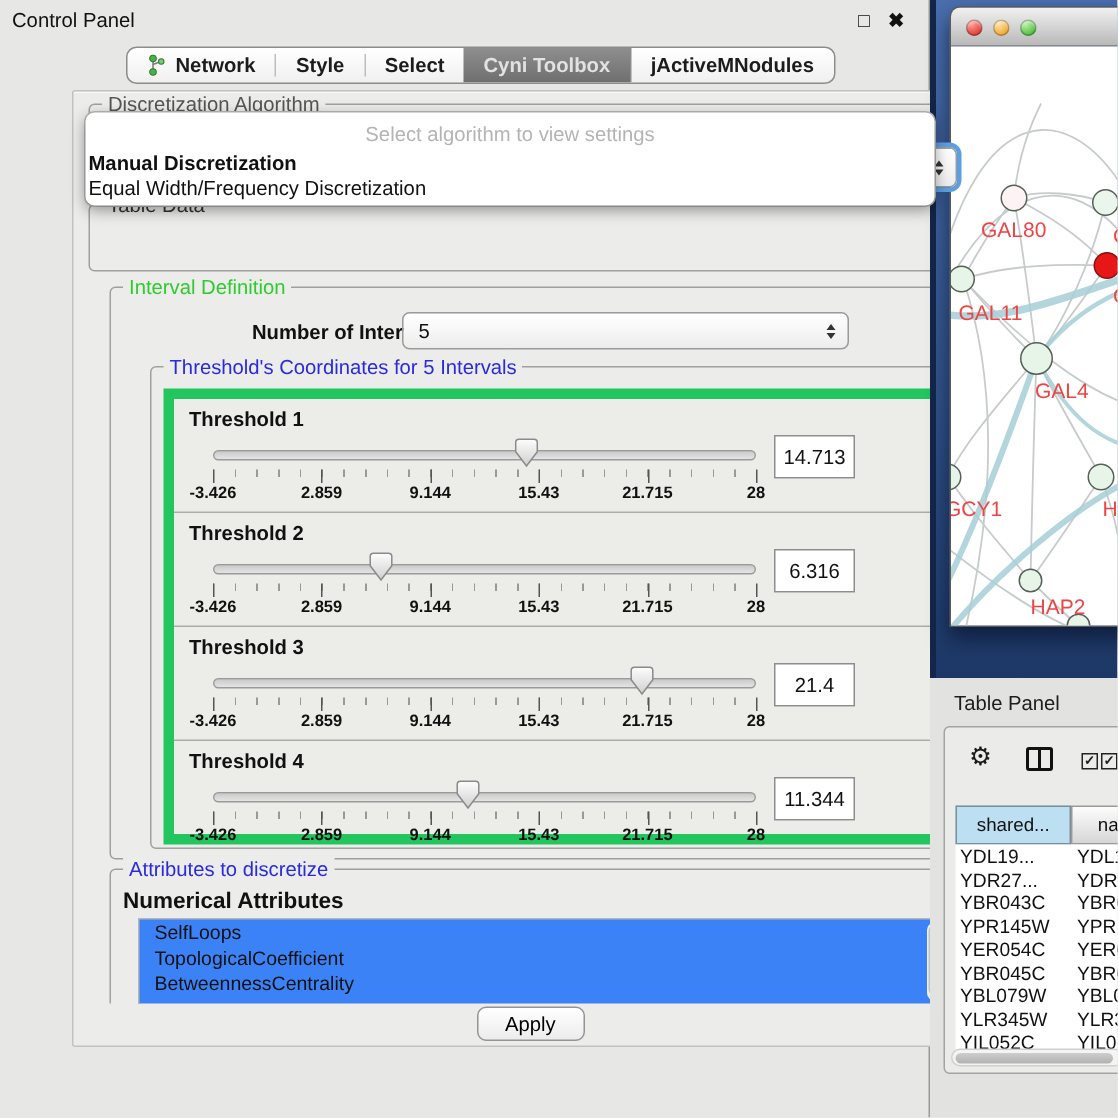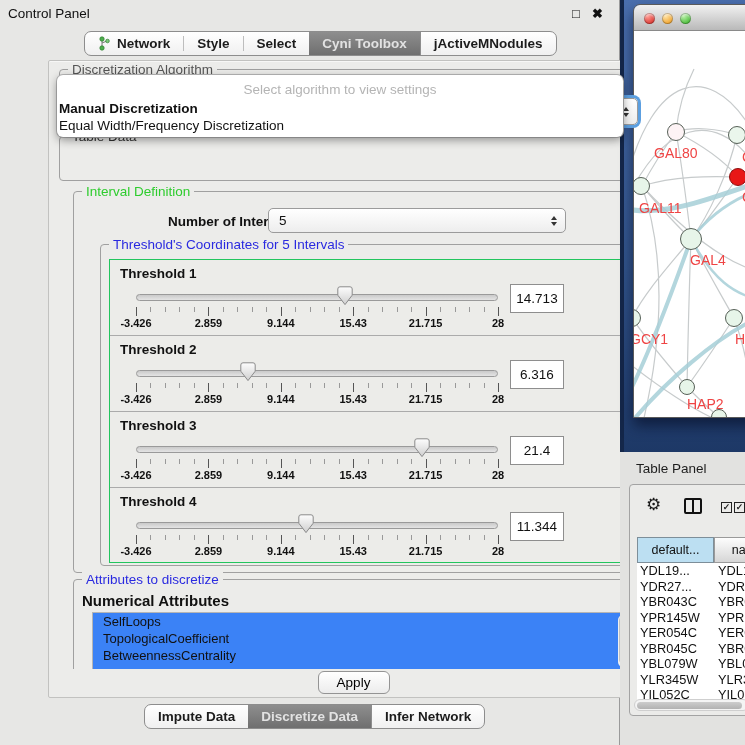--- a/index.html
+++ b/index.html
@@ -220,21 +220,21 @@
           <span>5</span>
           <span class="spinner">
               <i class="spin-up"></i>
               <i class="spin-dn"></i>
             </span>
         </div>
 
         <div class="groupbox" style="left:26px; top:52px; width:528px; height:322px;">
           <span class="grouplabel g-blue">Threshold's Coordinates for 5 Intervals</span>
 
-          <div style="position:absolute; left:8px; top:14px; width:618px; height:304px; border:1px solid #22c55e; background:#ecece9;">
+          <div style="position:absolute; left:8px; top:14px; width:618px; height:304px; border:7px solid #22c55e; background:#ecece9;">
 
             <div class="thresh-row">
               <div class="th-name">Threshold 1</div>
               <div class="slider-zone">
                 <div class="track"></div>
                 <div class="thumb-sl" style="left: 57.7%;">
                   <svg width="16" height="20" viewBox="0 0 16 20">
                       <path d="M3 .8 H13 Q15.2 .8 15.2 3 V9.2 L8 18.6 L.8 9.2 V3 Q.8 .8 3 .8 Z" fill="url(#thumbG)" stroke="#8a8a8a"></path>
                     </svg>
                 </div>
@@ -351,31 +351,20 @@
       </div>
 
       <div id="vscroll">
           <div class="thumb"></div>
         </div>
     </div>
 
     <button id="apply-btn">Apply</button>
   </div>
 
-  <div class="segbar" id="bottom-tabs">
-    <div class="seg">
-        <span>Impute Data</span>
-      </div>
-    <div class="seg sel">
-        <span>Discretize Data</span>
-      </div>
-    <div class="seg" style="border-left:1px solid #8d8d8d">
-        <span>Infer Network</span>
-      </div>
-  </div>
 </div>
 
 <div id="desktop">
   <div id="net-frame">
     <div id="mac-bar">
       <span class="light" id="light-close"></span>
       <span class="light" id="light-min"></span>
       <span class="light" id="light-zoom"></span>
     </div>
     <div id="net-canvas">
@@ -433,21 +422,21 @@
 </div>
 
 <div id="tp">
   <div id="tp-title">Table Panel</div>
   <div id="tp-body">
     <span class="tb-ico" id="gear-ico">⚙</span>
     <span class="tb-ico" id="split-ico"></span>
     <span class="cb" id="cb1">✓</span>
     <span class="cb" id="cb2">✓</span>
 
-    <div class="th-cell" id="thc1">default...</div>
+    <div class="th-cell" id="thc1">shared...</div>
     <div class="th-cell" id="thc2">na...</div>
 
     <div id="rows">
       <div class="trow">
           <span class="c1">YDL19...</span>
           <span class="c2">YDL1...</span>
         </div>
       <div class="trow">
           <span class="c1">YDR27...</span>
           <span class="c2">YDR2...</span>

